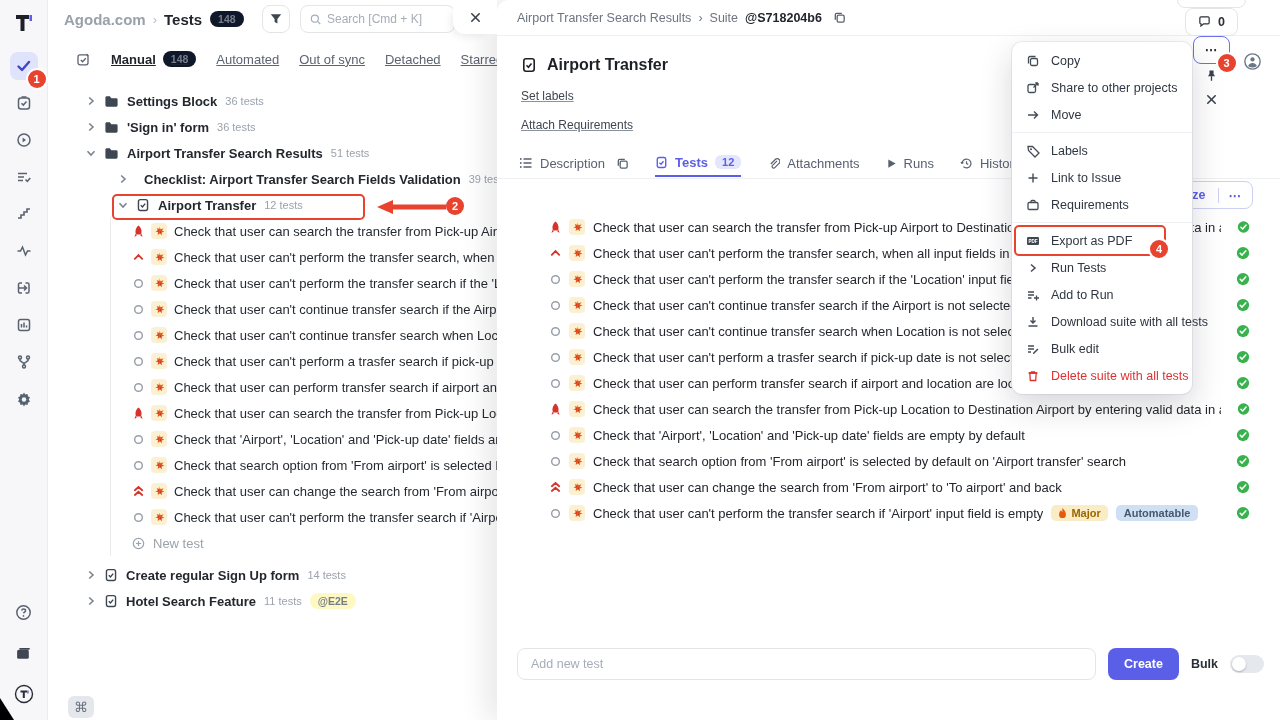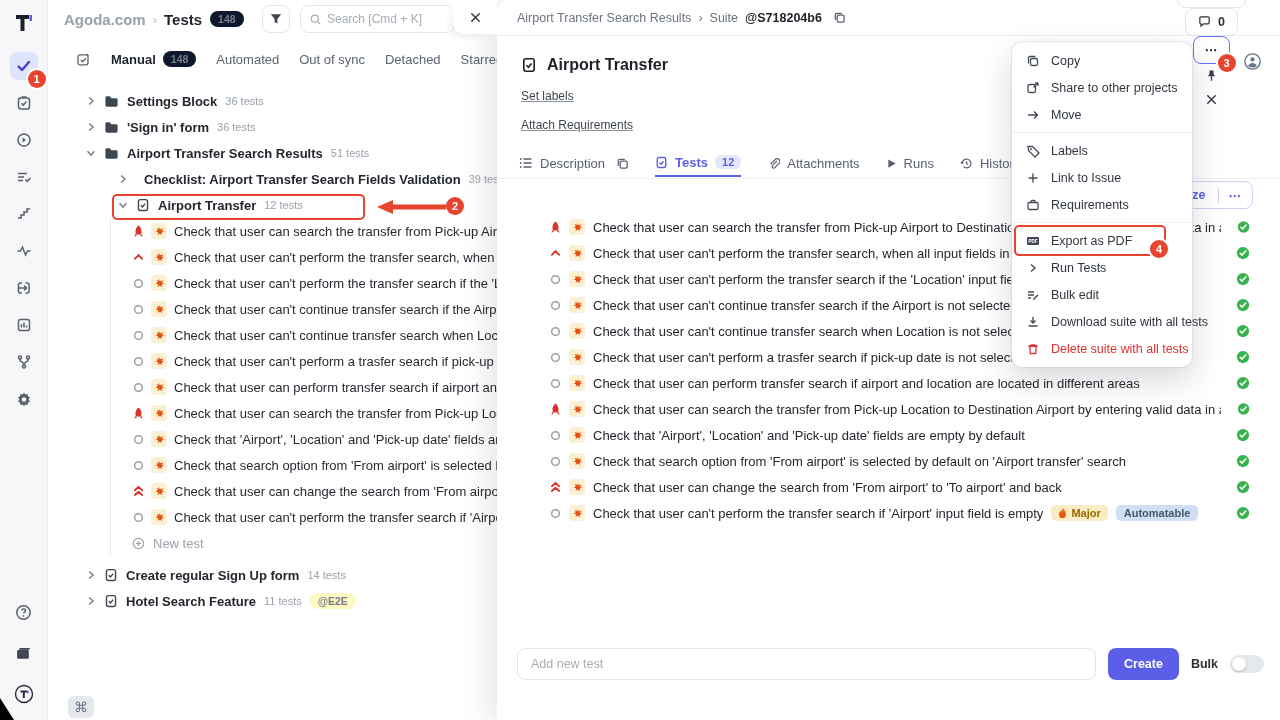--- a/index.html
+++ b/index.html
@@ -23,21 +23,21 @@
   .crumb-sep { color:#b6bcc4; margin:0 7px; font-size:13px; }
   .crumb-section { font-size:15px; font-weight:700; color:#22262c; }
   .pill { background:#0f172a; color:#767e89; font-size:10.5px; font-weight:700; padding:2px 8px; border-radius:9px; margin-left:8px; }
   .funnel-btn { width:28px; height:28px; border:1px solid #e3e5e9; border-radius:8px; display:flex; align-items:center; justify-content:center; margin-left:18px; background:#fff; }
   .search-box { width:155px; height:28px; border:1px solid #e3e5e9; border-radius:8px; display:flex; align-items:center; padding:0 9px; gap:6px; margin-left:10px; background:#fff; }
   .search-box input { border:0; outline:0; width:100%; font-size:12px; color:#333; background:transparent; font-family:inherit; }
   input::placeholder { color:#a6adb7; }
   .sliders { margin-left:4px; color:#596270; }
 
   .filter-row { display:flex; align-items:center; gap:20px; padding-left:28px; height:34px; margin-top:4px; color:#5c6470; font-size:13px; white-space:nowrap; }
-  .filter-tab { display:flex; align-items:center; gap:7px; cursor:pointer; }
+  .filter-tab { display:flex; align-items:center; gap:7px; cursor:pointer;text-decoration:underline; }
   .filter-tab.active { color:#1f242b; font-weight:700; }
 
   .tree { margin-top:12px; position:relative; }
   .tree-row { display:flex; align-items:center; height:26px; gap:8px; font-size:13px; white-space:nowrap; cursor:pointer; }
   .tree-row .lbl { font-weight:600; color:#23272e; }
   .cnt { font-size:11px; color:#9aa2ac; }
   .lvl0 { padding-left:38px; }
   .lvl1 { padding-left:70px; }
   .chev { color:#7b8592; flex:none; }
   .test-row { display:flex; align-items:center; height:26px; gap:7px; padding-left:84px; font-size:13px; color:#262b31; white-space:nowrap; cursor:pointer; }
@@ -987,33 +987,42 @@
       <span>
         <svg width="14" height="14" viewBox="0 0 14 14" fill="none" stroke="#444c56" stroke-width="1.5">
           <path d="M5 3.5L9 7l-4 3.5"></path>
         </svg>
       </span>
       <span>Run Tests</span>
     </div>
     <div class="menu-item">
       <span>
         <svg width="14" height="14" viewBox="0 0 14 14" fill="none" stroke="#444c56" stroke-width="1.3">
+          <path d="M2 4h6M2 7h6M2 10h3.5"></path>
+          <path d="M10.5 7.5v5M8 10h5"></path>
+        </svg>
+      </span>
+      <span>Add to Run</span>
+    </div>
+    <div class="menu-item">
+      <span>
+        <svg width="14" height="14" viewBox="0 0 14 14" fill="none" stroke="#444c56" stroke-width="1.4">
+          <path d="M7 2v6M4.5 5.5L7 8l2.5-2.5M2.5 11h9"></path>
+        </svg>
+      </span>
+      <span>Download suite with all tests</span>
+    </div>
+    <div class="menu-item">
+      <span>
+        <svg width="14" height="14" viewBox="0 0 14 14" fill="none" stroke="#444c56" stroke-width="1.3">
           <path d="M2 4h6M2 7h6M2 10h3"></path>
           <path d="M8.2 11.8l4.3-4.3-1.1-1.1-4.3 4.3-.2 1.3z" fill="#444c56" stroke="none"></path>
         </svg>
       </span>
       <span>Bulk edit</span>
-    </div>
-    <div class="menu-item">
-      <span>
-        <svg width="14" height="14" viewBox="0 0 14 14" fill="none" stroke="#444c56" stroke-width="1.4">
-          <path d="M7 2v6M4.5 5.5L7 8l2.5-2.5M2.5 11h9"></path>
-        </svg>
-      </span>
-      <span>Download suite with all tests</span>
     </div>
     <div class="menu-item danger">
       <span>
         <svg width="14" height="14" viewBox="0 0 14 14" fill="none" stroke="#e03131" stroke-width="1.3">
           <path d="M2.5 4h9M5.5 4V2.8h3V4"></path>
           <path d="M3.8 4l.5 7.5h5.4L10.2 4z"></path>
         </svg>
       </span>
       <span>Delete suite with all tests</span>
     </div>

